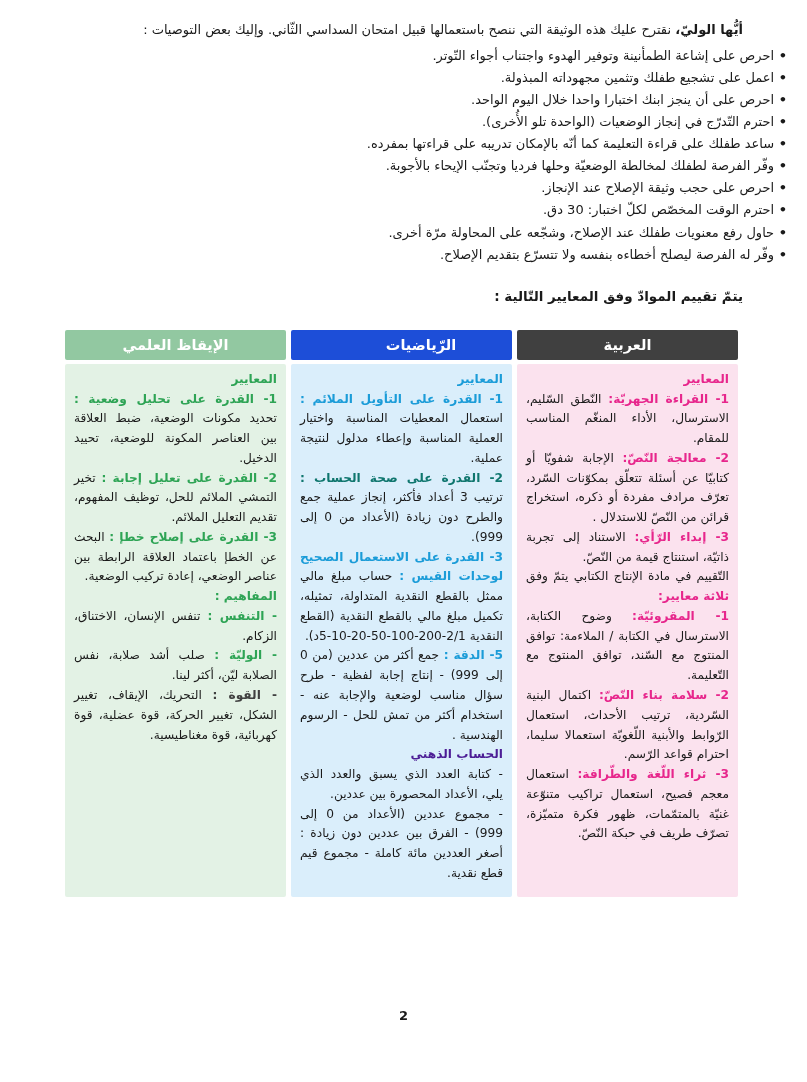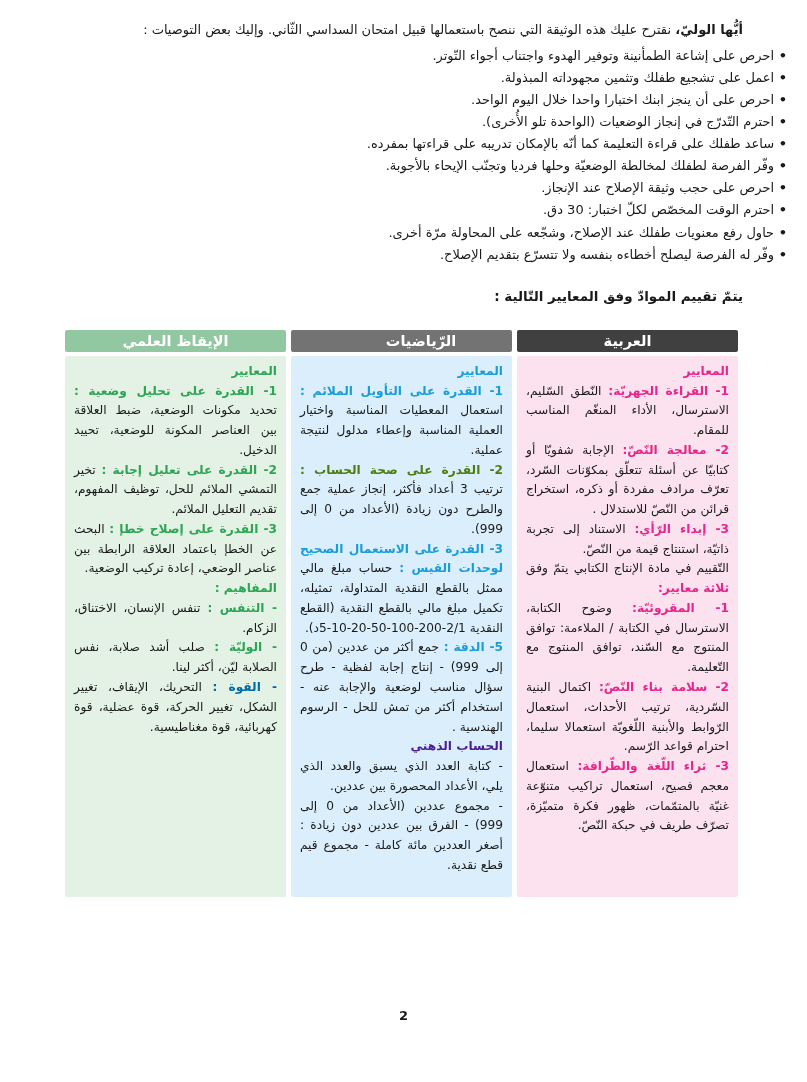--- a/index.html
+++ b/index.html
@@ -45,21 +45,21 @@
     margin:26px 69px 0 65px;
     height:567px;
   }
   .col{
     flex:1 1 0;
     display:flex;
     flex-direction:column;
     min-width:0;
   }
   .col-header{
-    height:22px;
+    height:30px;
     display:flex;
     align-items:center;
     justify-content:center;
     color:#ffffff;
     font-size:14.5px;
     font-weight:bold;
     border-radius:2px;
     margin-bottom:4px;
   }
   .col-body{
@@ -116,42 +116,42 @@
           <p class="item"><span class="lead" style="color: rgb(231, 38, 140);">1- القراءة الجهريّة:</span> النّطق السّليم، الاسترسال، الأداء المنغّم المناسب للمقام.</p>
           <p class="item"><span class="lead" style="color: rgb(231, 38, 140);">2- معالجة النّصّ:</span> الإجابة شفويّا أو كتابيّا عن أسئلة تتعلّق بمكوّنات السّرد، تعرّف مرادف مفردة أو ذكره، استخراج قرائن من النّصّ للاستدلال .</p>
           <p class="item"><span class="lead" style="color: rgb(231, 38, 140);">3- إبداء الرّأي:</span> الاستناد إلى تجربة ذاتيّة، استنتاج قيمة من النّصّ.</p>
           <p class="item">التّقييم في مادة الإنتاج الكتابي يتمّ وفق <span class="lead" style="color: rgb(231, 38, 140);">ثلاثة معايير:</span></p>
           <p class="item"><span class="lead" style="color: rgb(231, 38, 140);">1- المقروئيّة:</span> وضوح الكتابة، الاسترسال في الكتابة / الملاءمة: توافق المنتوج مع السّند، توافق المنتوج مع التّعليمة.</p>
           <p class="item"><span class="lead" style="color: rgb(231, 38, 140);">2- سلامة بناء النّصّ:</span> اكتمال البنية السّردية، ترتيب الأحداث، استعمال الرّوابط والأبنية اللّغويّة استعمالا سليما، احترام قواعد الرّسم.</p>
           <p class="item"><span class="lead" style="color: rgb(231, 38, 140);">3- ثراء اللّغة والطّرافة:</span> استعمال معجم فصيح، استعمال تراكيب متنوّعة غنيّة بالمتمّمات، ظهور فكرة متميّزة، تصرّف طريف في حبكة النّصّ.</p>
         </div>
     </div>
     <div class="col">
-      <div class="col-header" style="background: #737373; padding-left: 39px;">الرّياضيات</div>
+      <div class="col-header" style="background: #1d4ed8; padding-left: 39px;">الرّياضيات</div>
       <div class="col-body" style="background: rgb(218, 238, 251);">
           <p class="item"><span class="lead" style="color: rgb(27, 156, 216);">المعايير</span></p>
           <p class="item"><span class="lead" style="color: rgb(27, 156, 216);">1- القدرة على التأويل الملائم :</span> استعمال المعطيات المناسبة واختيار العملية المناسبة وإعطاء مدلول لنتيجة عملية.</p>
-          <p class="item"><span class="lead" style="color: #4d7c0f;">2- القدرة على صحة الحساب :</span> ترتيب 3 أعداد فأكثر، إنجاز عملية جمع والطرح  دون زيادة (الأعداد من 0 إلى 999).</p>
+          <p class="item"><span class="lead" style="color: #0f766e;">2- القدرة على صحة الحساب :</span> ترتيب 3 أعداد فأكثر، إنجاز عملية جمع والطرح  دون زيادة (الأعداد من 0 إلى 999).</p>
           <p class="item"><span class="lead" style="color: rgb(27, 156, 216);">3- القدرة على الاستعمال الصحيح لوحدات القيس :</span> حساب مبلغ مالي ممثل بالقطع النقدية المتداولة، تمثيله، تكميل مبلغ مالي بالقطع النقدية (القطع النقدية 2/1-200-100-50-20-10-5د).</p>
           <p class="item"><span class="lead" style="color: rgb(27, 156, 216);">5- الدقة :</span> جمع أكثر من عددين (من 0 إلى 999) - إنتاج إجابة لفظية - طرح سؤال مناسب لوضعية والإجابة عنه - استخدام أكثر من تمش للحل - الرسوم الهندسية .</p>
           <p class="item"><span class="lead" style="color: #4c1d95;">الحساب الذهني</span></p>
           <p class="item">- كتابة العدد الذي يسبق والعدد الذي يلي، الأعداد المحصورة بين عددين.</p>
           <p class="item">- مجموع عددين (الأعداد من 0 إلى 999) - الفرق بين عددين دون زيادة : أصغر العددين مائة كاملة - مجموع قيم قطع نقدية.</p>
         </div>
     </div>
     <div class="col">
       <div class="col-header" style="background: rgb(146, 200, 161);">الإيقاظ العلمي</div>
       <div class="col-body" style="background: rgb(227, 242, 229);">
           <p class="item"><span class="lead" style="color: rgb(46, 164, 85);">المعايير</span></p>
           <p class="item"><span class="lead" style="color: rgb(46, 164, 85);">1- القدرة على تحليل وضعية :</span> تحديد مكونات الوضعية، ضبط العلاقة بين العناصر المكونة للوضعية، تحييد الدخيل.</p>
           <p class="item"><span class="lead" style="color: rgb(46, 164, 85);">2- القدرة على تعليل إجابة :</span> تخير التمشي الملائم للحل، توظيف المفهوم، تقديم التعليل الملائم.</p>
           <p class="item"><span class="lead" style="color: rgb(46, 164, 85);">3- القدرة على إصلاح خطإ :</span> البحث عن الخطإ باعتماد العلاقة الرابطة بين عناصر الوضعي، إعادة تركيب الوضعية.</p>
           <p class="item"><span class="lead" style="color: rgb(46, 164, 85);">المفاهيم :</span></p>
           <p class="item"><span class="lead" style="color: rgb(46, 164, 85);">- التنفس :</span> تنفس الإنسان، الاختناق، الزكام.</p>
           <p class="item"><span class="lead" style="color: rgb(46, 164, 85);">- الوليّة :</span> صلب أشد صلابة، نفس الصلابة ليّن، أكثر لينا.</p>
-          <p class="item"><span class="lead" style="color: #0369a1;">- القوة :</span> التحريك، الإيقاف، تغيير الشكل، تغيير الحركة، قوة عضلية، قوة كهربائية، قوة مغناطيسية.</p>
+          <p class="item"><span class="lead" style="color: #404040;">- القوة :</span> التحريك، الإيقاف، تغيير الشكل، تغيير الحركة، قوة عضلية، قوة كهربائية، قوة مغناطيسية.</p>
         </div>
     </div>
   </div>
 
   <div class="page-number">2</div>
 
 </div>
 
 </body></html>

